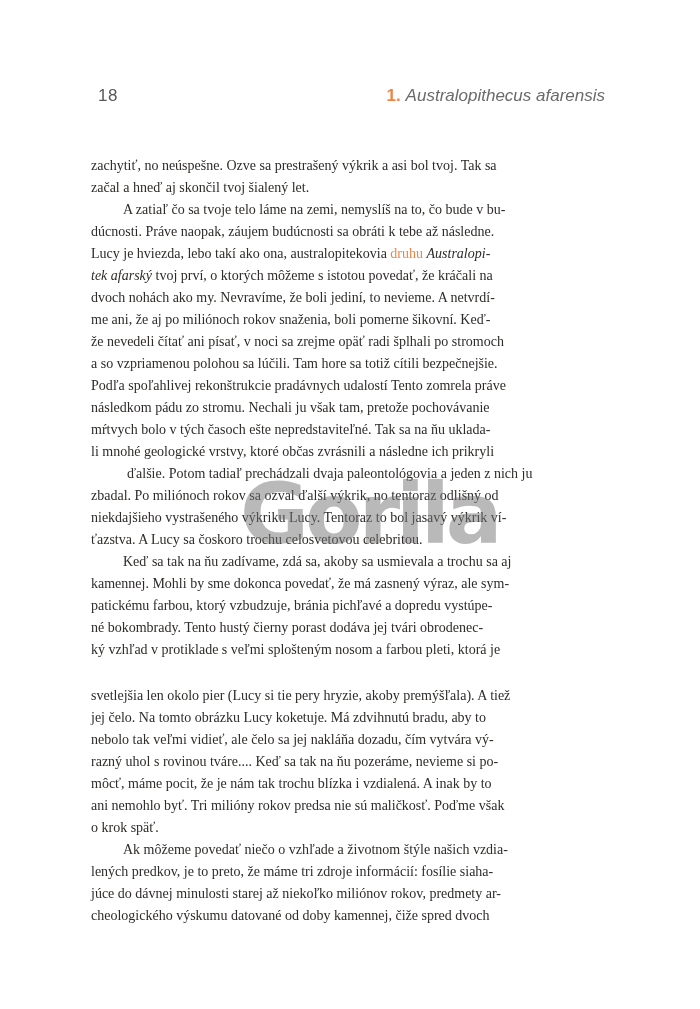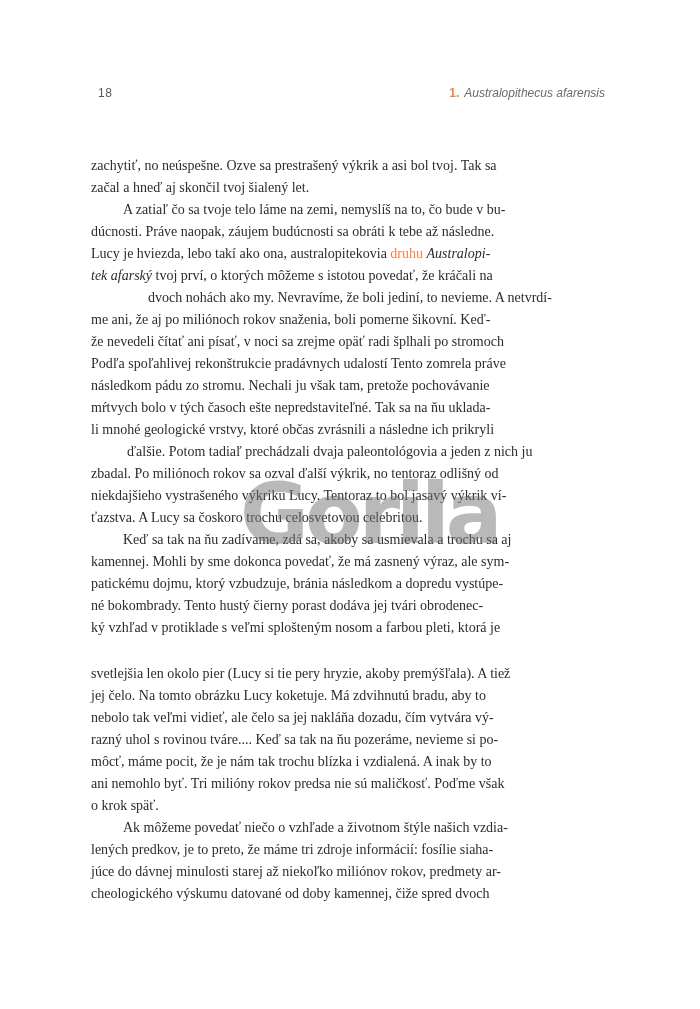--- a/index.html
+++ b/index.html
@@ -19,21 +19,21 @@
   .page{
     position:absolute; inset:0;
     background:#ffffff;
   }
   
   .page-header{
     position:absolute;
     top:86px; left:98px; width:507px;
     display:flex; justify-content:space-between; align-items:baseline;
     font-family:"Liberation Sans", sans-serif;
-    font-size:12px;
+    font-size:17px;
     color:var(--header-ink);
   }
   .page-number{ letter-spacing:0.5px; }
   .chapter-ref{ white-space:nowrap; }
   .chapter-num{
     color:var(--accent);
     font-weight:bold;
     font-style:normal;
     margin-right:5px;
   }
@@ -85,34 +85,35 @@
     </span>
   </div>
 
   <div class="body-text">
       <div class="tline" style="word-spacing: 0px;"><span class="s-n">zachytiť, no neúspešne. Ozve sa prestrašený výkrik a asi bol tvoj. Tak sa</span></div>
       <div class="tline nojust"><span class="s-n">začal a hneď aj skončil tvoj šialený let.</span></div>
       <div class="tline ind" style="word-spacing: 0px;"><span class="s-n">A zatiaľ čo sa tvoje telo láme na zemi, nemyslíš na to, čo bude v bu-</span></div>
       <div class="tline" style="word-spacing: 0px;"><span class="s-n">dúcnosti. Práve naopak, záujem budúcnosti sa obráti k tebe až následne.</span></div>
       <div class="tline" style="word-spacing: 0px;"><span class="s-n">Lucy je hviezda, lebo takí ako ona, australopitekovia </span><span class="s-o">druhu</span><span class="s-n"> </span><span class="s-i">Australopi-</span></div>
       <div class="tline" style="word-spacing: 0px;"><span class="s-i">tek afarský</span><span class="s-n"> tvoj prví, o ktorých môžeme s istotou povedať, že kráčali na</span></div>
-      <div class="tline" style="word-spacing: 0px; text-align: center;"><span class="s-n">dvoch nohách ako my. Nevravíme, že boli jediní, to nevieme. A netvrdí-</span></div>
+      <div class="tline" style="word-spacing: 0px;"><span class="s-n">dvoch nohách ako my. Nevravíme, že boli jediní, to nevieme. A netvrdí-</span></div>
       <div class="tline" style="word-spacing: 0px;"><span class="s-n">me ani, že aj po miliónoch rokov snaženia, boli pomerne šikovní. Keď-</span></div>
       <div class="tline" style="word-spacing: 0px;"><span class="s-n">že nevedeli čítať ani písať, v noci sa zrejme opäť radi šplhali po stromoch</span></div>
+      <div class="tline" style="word-spacing: 0px;"><span class="s-n">a so vzpriamenou polohou sa lúčili. Tam hore sa totiž cítili bezpečnejšie.</span></div>
       <div class="tline" style="word-spacing: 0px;"><span class="s-n">Podľa spoľahlivej rekonštrukcie pradávnych udalostí Tento zomrela práve</span></div>
       <div class="tline" style="word-spacing: 0px;"><span class="s-n">následkom pádu zo stromu. Nechali ju však tam, pretože pochovávanie</span></div>
       <div class="tline" style="word-spacing: 0px;"><span class="s-n">mŕtvych bolo v tých časoch ešte nepredstaviteľné. Tak sa na ňu uklada-</span></div>
       <div class="tline" style="word-spacing: 0px;"><span class="s-n">li mnohé geologické vrstvy, ktoré občas zvrásnili a následne ich prikryli</span></div>
       <div class="tline" style="word-spacing: 0px; margin-left: 36px;"><span class="s-n">ďalšie. Potom tadiaľ prechádzali dvaja paleontológovia a jeden z nich ju</span></div>
       <div class="tline" style="word-spacing: 0px;"><span class="s-n">zbadal. Po miliónoch rokov sa ozval ďalší výkrik, no tentoraz odlišný od</span></div>
       <div class="tline" style="word-spacing: 0px;"><span class="s-n">niekdajšieho vystrašeného výkriku Lucy. Tentoraz to bol jasavý výkrik ví-</span></div>
       <div class="tline nojust"><span class="s-n">ťazstva. A Lucy sa čoskoro trochu celosvetovou celebritou.</span></div>
       <div class="tline ind" style="word-spacing: 0px;"><span class="s-n">Keď sa tak na ňu zadívame, zdá sa, akoby sa usmievala a trochu sa aj</span></div>
       <div class="tline" style="word-spacing: 0px;"><span class="s-n">kamennej. Mohli by sme dokonca povedať, že má zasnený výraz, ale sym-</span></div>
-      <div class="tline" style="word-spacing: 0px;"><span class="s-n">patickému dojmu, ktorý vzbudzuje, bránia následkom a dopredu vystúpe-</span></div>
+      <div class="tline" style="word-spacing: 0px;"><span class="s-n">patickému farbou, ktorý vzbudzuje, bránia pichľavé a dopredu vystúpe-</span></div>
       <div class="tline" style="word-spacing: 0px;"><span class="s-n">né bokombrady. Tento hustý čierny porast dodáva jej tvári obrodenec-</span></div>
       <div class="tline" style="word-spacing: 0px;"><span class="s-n">ký vzhľad v protiklade s veľmi splošteným nosom a farbou pleti, ktorá je</span></div>
       <div class="tline" style="word-spacing: 0px; margin-top: 24px;"><span class="s-n">svetlejšia len okolo pier (Lucy si tie pery hryzie, akoby premýšľala). A tiež</span></div>
       <div class="tline" style="word-spacing: 0px;"><span class="s-n">jej čelo. Na tomto obrázku Lucy koketuje. Má zdvihnutú bradu, aby to</span></div>
       <div class="tline" style="word-spacing: 0px;"><span class="s-n">nebolo tak veľmi vidieť, ale čelo sa jej nakláňa dozadu, čím vytvára vý-</span></div>
       <div class="tline" style="word-spacing: 0px;"><span class="s-n">razný uhol s rovinou tváre.... Keď sa tak na ňu pozeráme, nevieme si po-</span></div>
       <div class="tline" style="word-spacing: 0px;"><span class="s-n">môcť, máme pocit, že je nám tak trochu blízka i vzdialená. A inak by to</span></div>
       <div class="tline" style="word-spacing: 0px;"><span class="s-n">ani nemohlo byť. Tri milióny rokov predsa nie sú maličkosť. Poďme však</span></div>
       <div class="tline nojust"><span class="s-n">o krok späť.</span></div>
       <div class="tline ind" style="word-spacing: 0px;"><span class="s-n">Ak môžeme povedať niečo o vzhľade a životnom štýle našich vzdia-</span></div>

